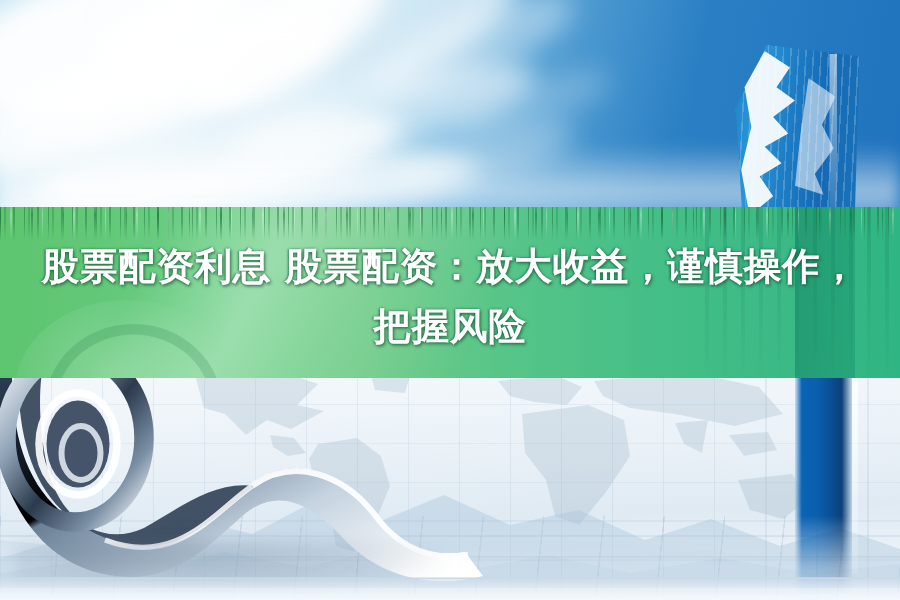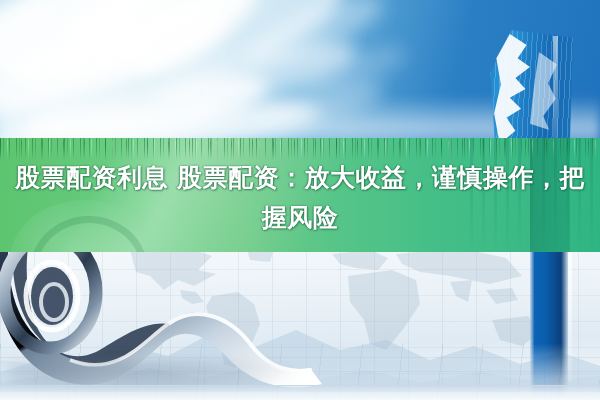--- a/index.html
+++ b/index.html
@@ -162,21 +162,21 @@
     font-weight:bold;
     font-size:25px;
     line-height:40px;
     letter-spacing:.5px;
     color:#ffffff;
     text-shadow:
       0 0 2px rgba(20,90,55,.55),
       1px 1px 2px rgba(15,80,50,.50),
       -1px 0 1px rgba(15,80,50,.35);
     white-space:normal;
-    padding:0 7px;
+    padding:0 20px;
     box-sizing:border-box;
   }
 
   
   .bottom{
     position:absolute;left:0;top:252px;width:600px;height:148px;
     overflow:hidden;
     background:linear-gradient(178deg,#f4f8fb 0%,#e9f1f7 38%,#dfeaf3 62%,#eef4f9 86%,#f7fafc 100%);
   }
   

